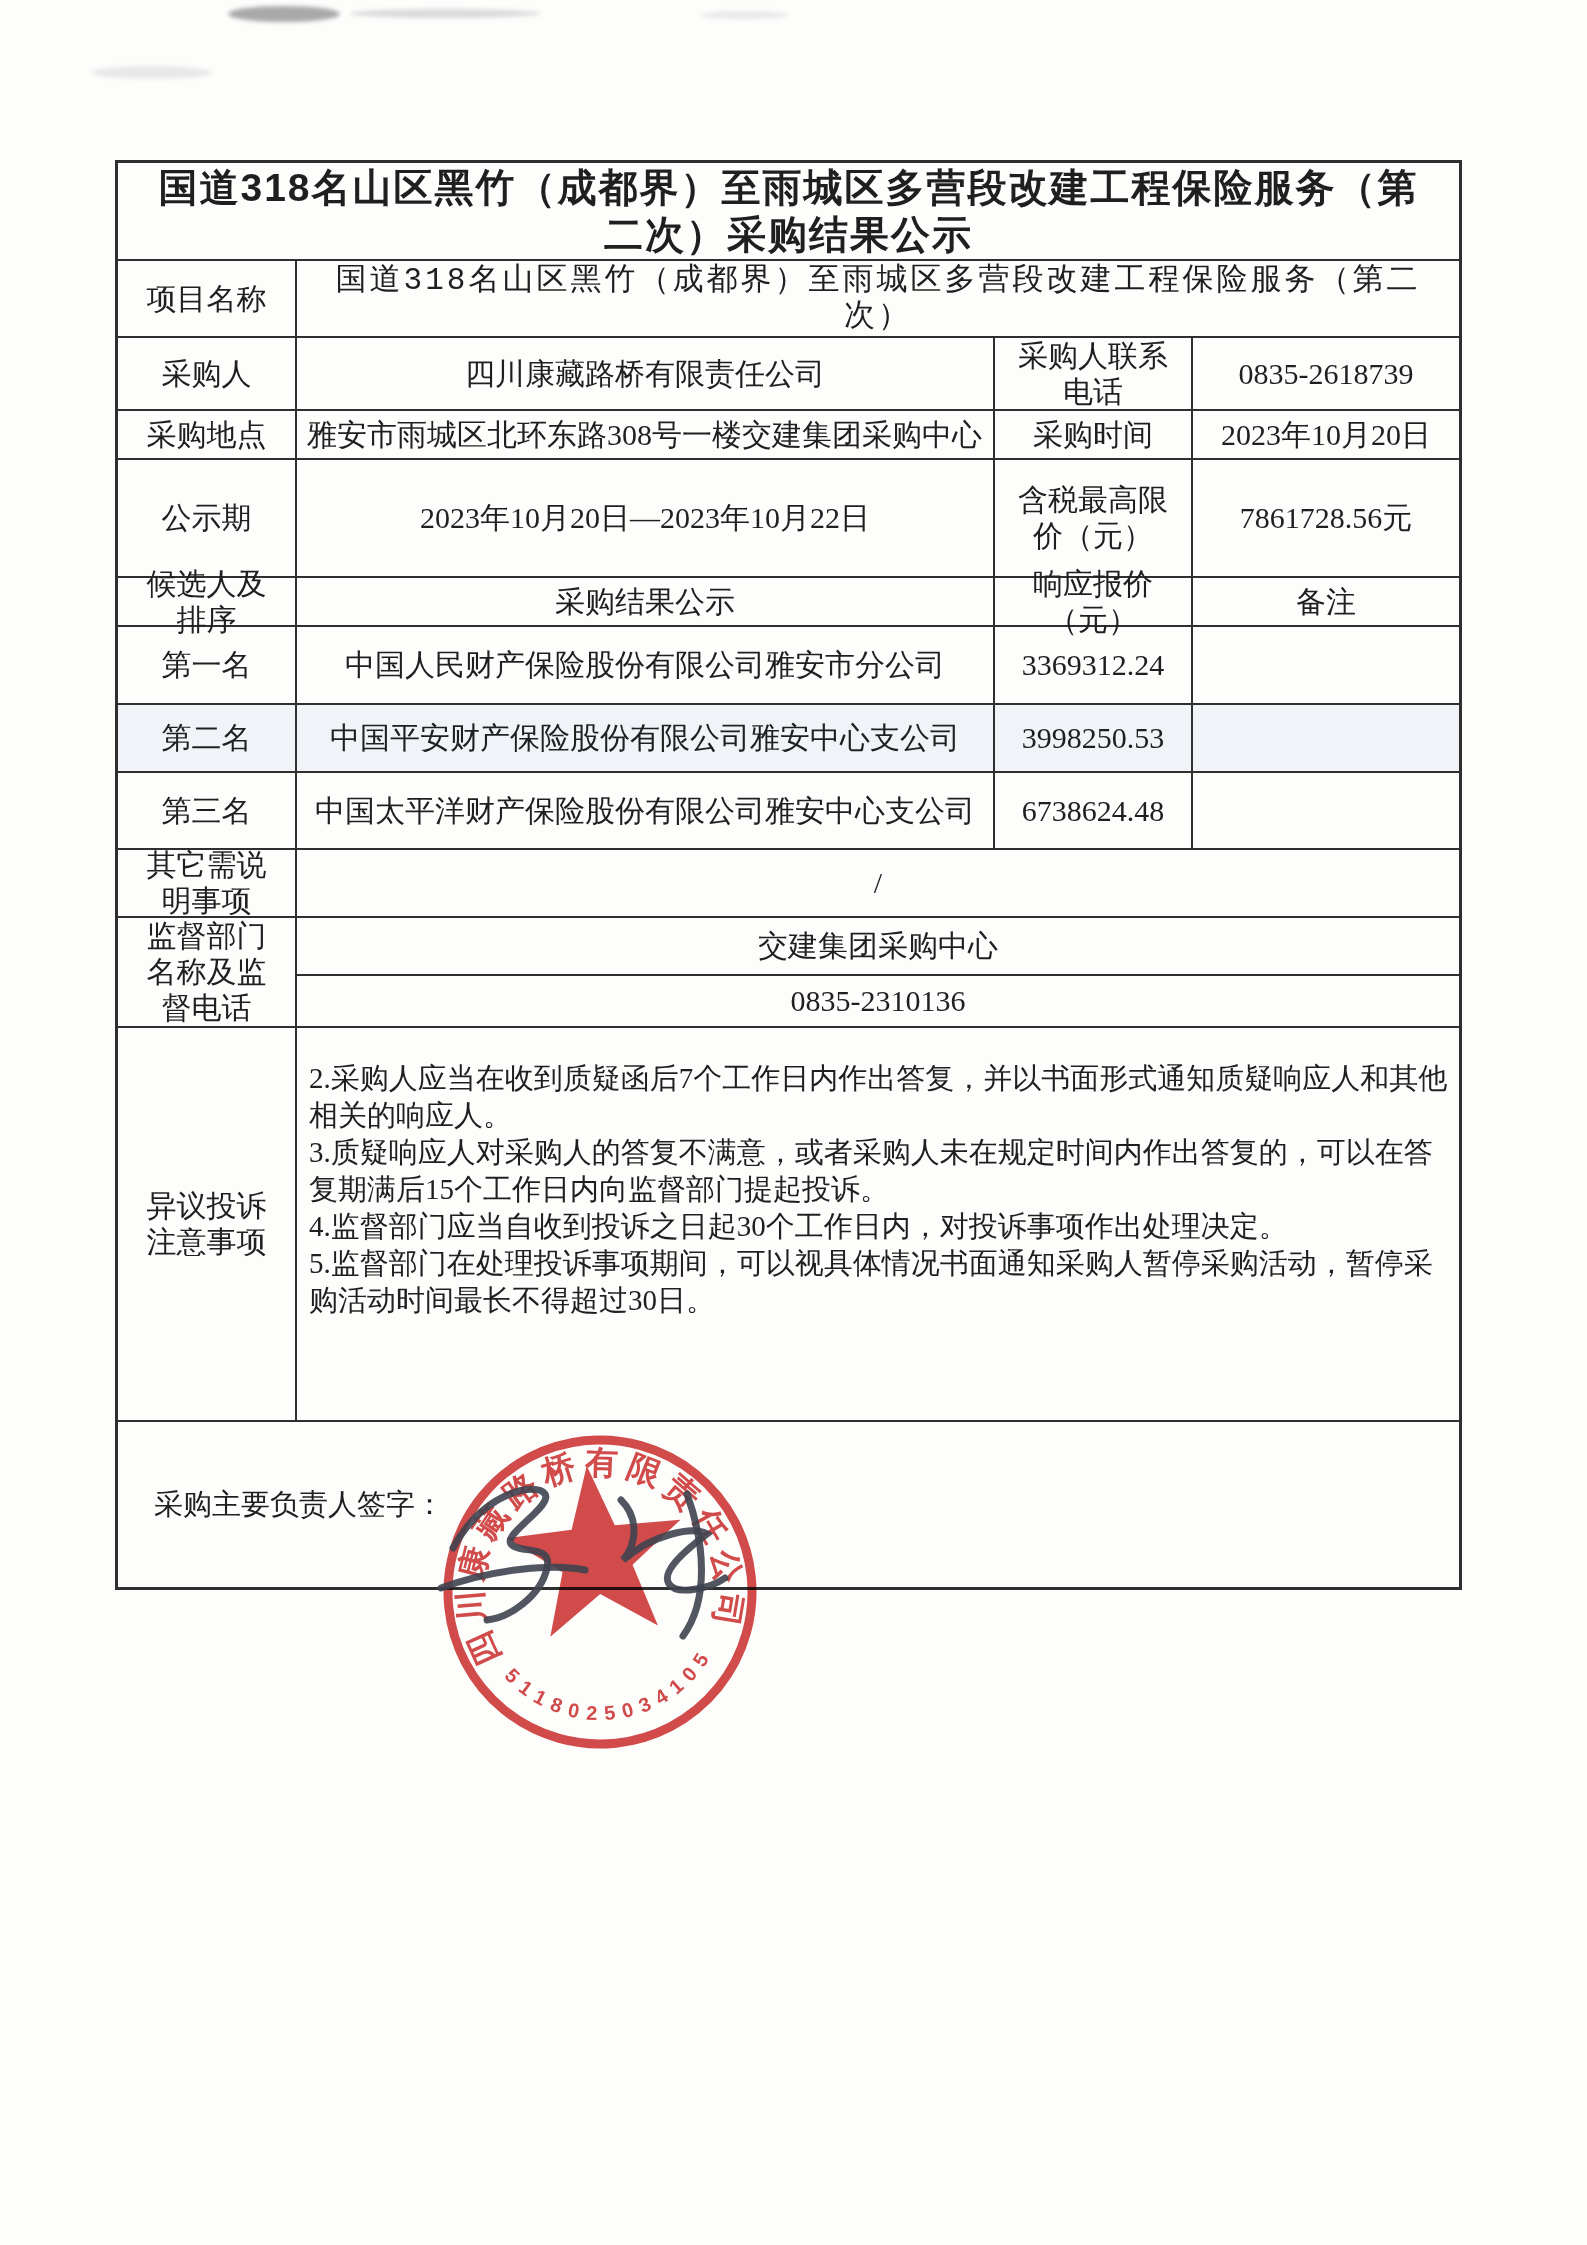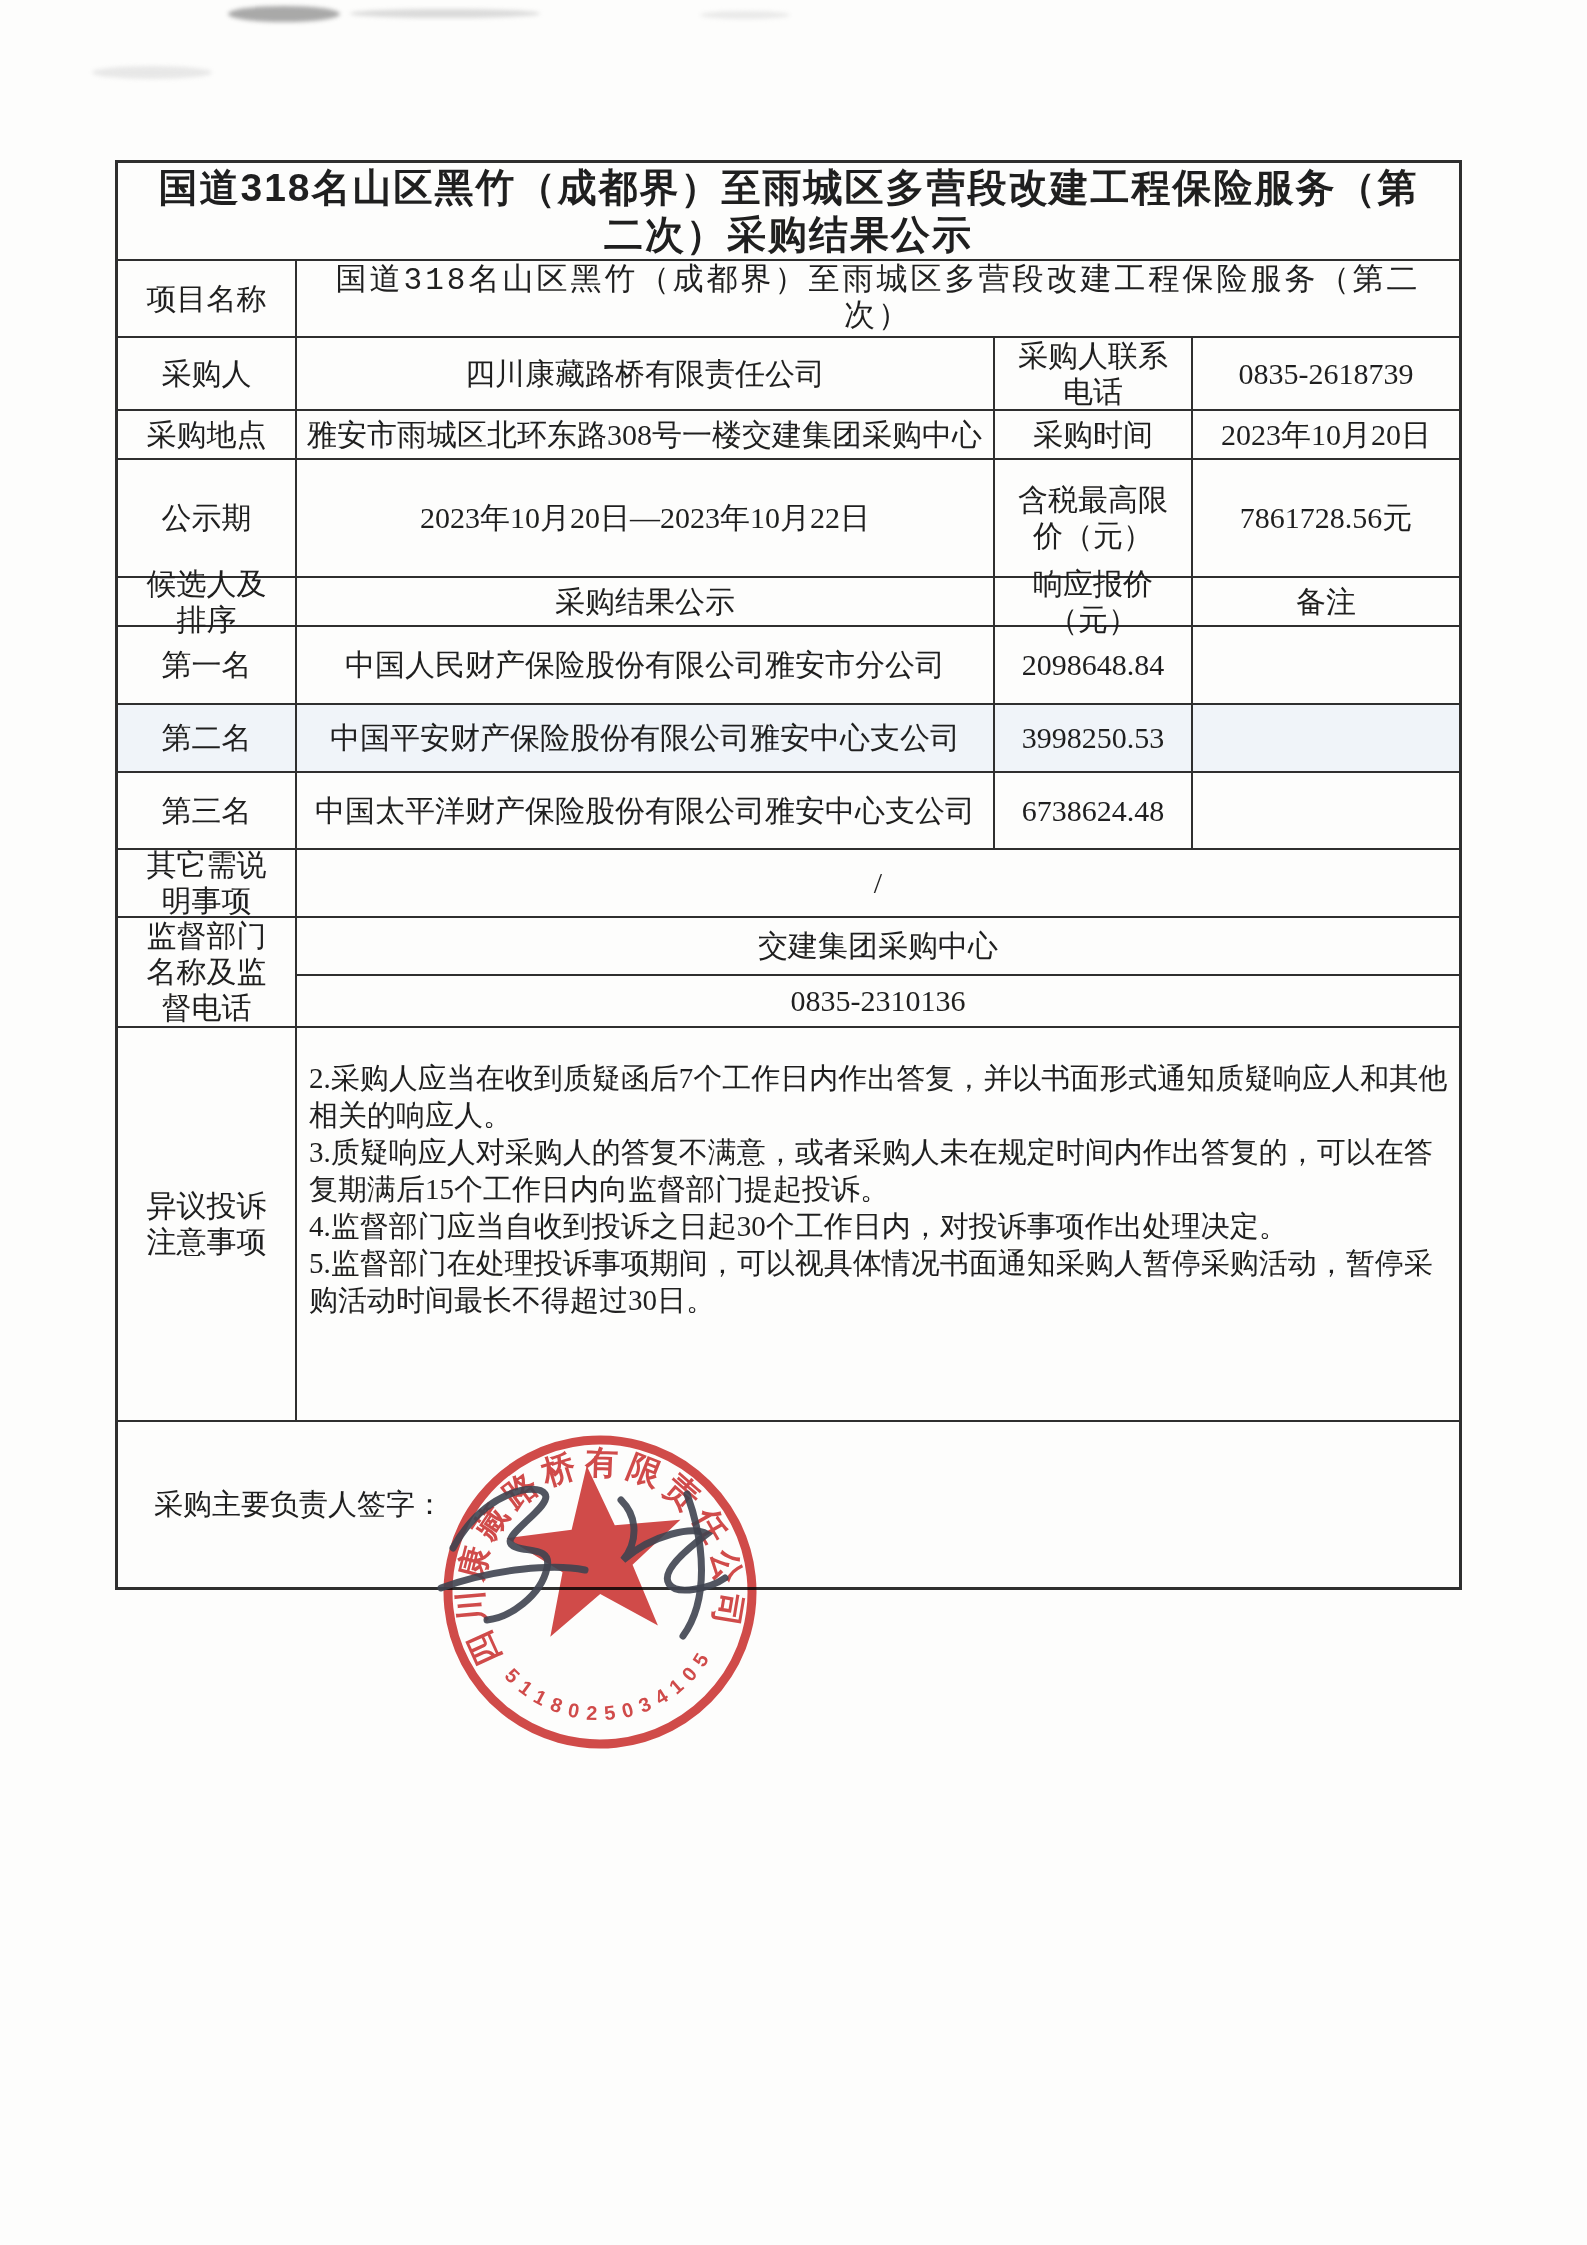--- a/index.html
+++ b/index.html
@@ -123,21 +123,21 @@
     <div class="row h69">
       <div class="cell c-label b-r">候选人及排序</div>
       <div class="cell c-content b-r">采购结果公示</div>
       <div class="cell c-attr b-r">响应报价（元）</div>
       <div class="cell c-value">备注</div>
     </div>
 
     <div class="row h78">
       <div class="cell c-label b-r">第一名</div>
       <div class="cell c-content b-r">中国人民财产保险股份有限公司雅安市分公司</div>
-      <div class="cell c-attr b-r">2098648.84</div>
+      <div class="cell c-attr b-r">3369312.24</div>
       <div class="cell c-value"></div>
     </div>
 
     <div class="row h68 tint">
       <div class="cell c-label b-r">第二名</div>
       <div class="cell c-content b-r">中国平安财产保险股份有限公司雅安中心支公司</div>
       <div class="cell c-attr b-r">3998250.53</div>
       <div class="cell c-value"></div>
     </div>
 

